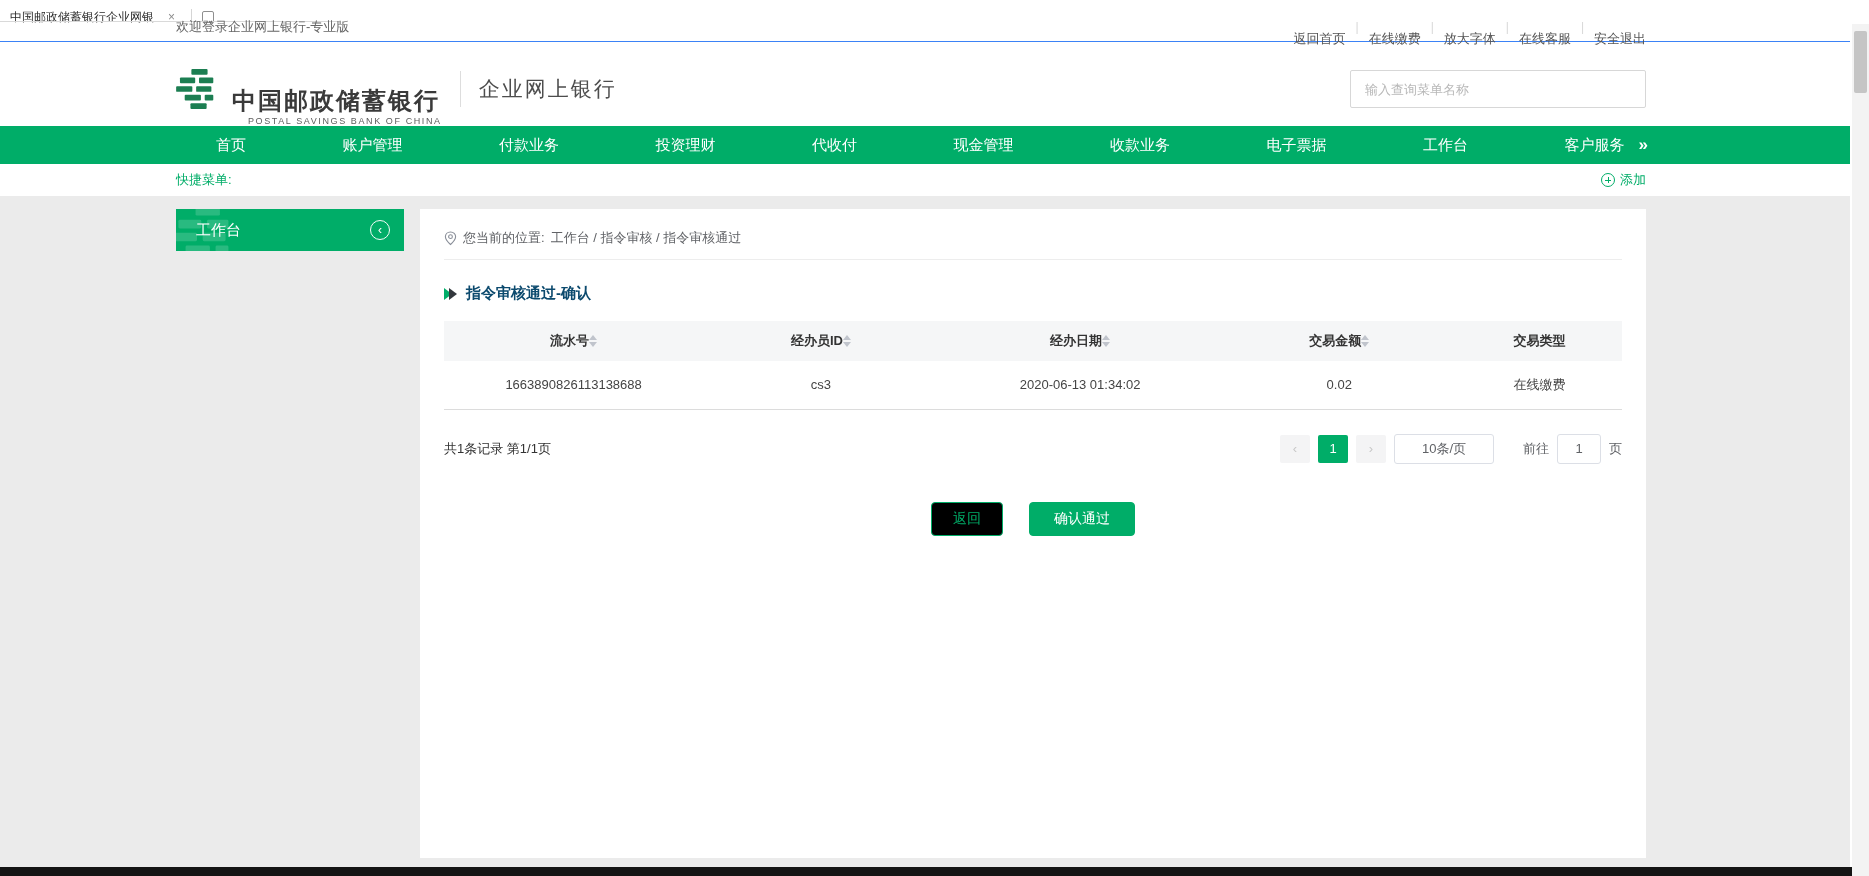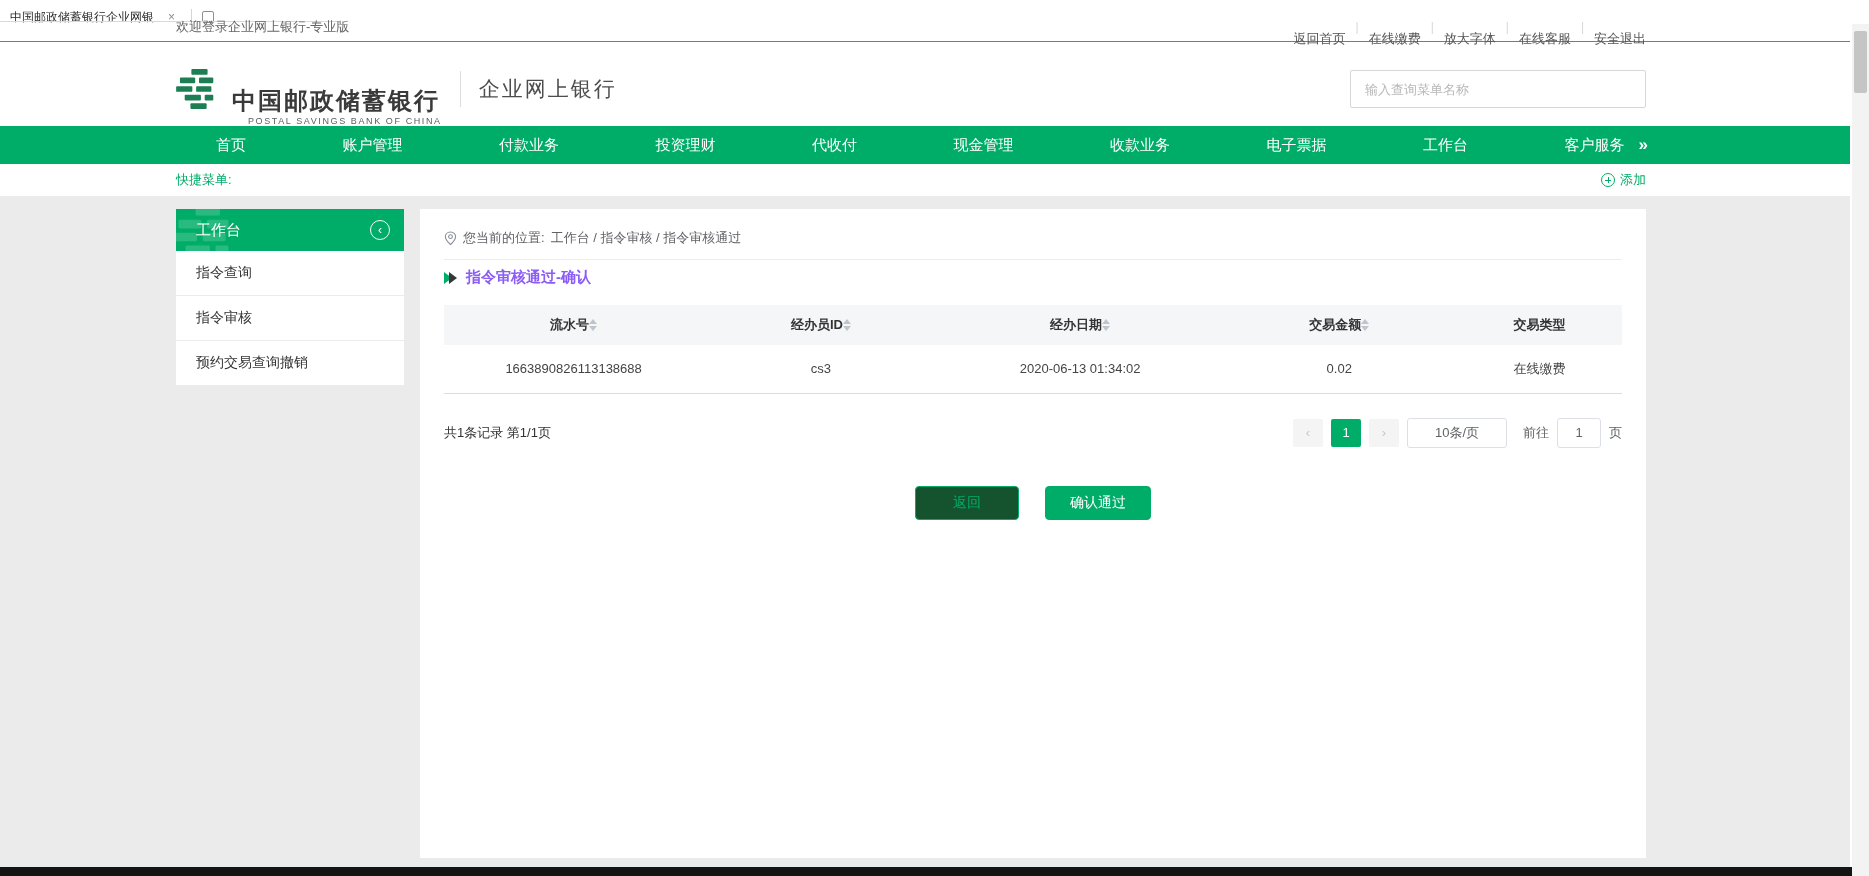--- a/index.html
+++ b/index.html
@@ -80,21 +80,21 @@
     border-radius:50%;display:flex;align-items:center;justify-content:center;
     color:#fff;font-size:12px;line-height:1;cursor:pointer;position:relative;}
   .side-item{height:45px;background:#fff;border-bottom:1px solid #ececec;display:flex;
     align-items:center;padding-left:20px;font-size:14px;color:#333;cursor:pointer;}
 
   
   .panel{flex:1;background:#fff;height:649px;padding:0 24px;}
   .breadcrumb{display:flex;align-items:center;gap:6px;padding:20px 0 12px 0;
     border-bottom:1px solid #ededed;font-size:13px;color:#606266;}
   .pin{width:13px;height:15px;}
-  .sec-title{display:flex;align-items:center;gap:9px;margin-top:8px;font-size:15px;font-weight:bold;color:#8b5cf6;}
+  .sec-title{display:flex;align-items:center;gap:9px;margin-top:24px;font-size:15px;font-weight:bold;color:#0c4a6e;}
   .tri{width:0;height:0;border-top:6px solid transparent;border-bottom:6px solid transparent;}
   .tri.g{border-left:8px solid var(--green);}
   .tri.d{border-left:8px solid #32373c;margin-left:-3px;}
   .title-ic{display:flex;align-items:center;}
 
   
   table.grid{width:100%;border-collapse:collapse;margin-top:18px;table-layout:fixed;}
   .grid thead th{background:#f5f6f7;height:40px;font-size:13px;color:#333;font-weight:bold;text-align:center;}
   .grid tbody td{height:48px;font-size:13px;color:#444;text-align:center;border-bottom:1px solid #dcdcdc;}
   .th-inner{display:inline-flex;align-items:center;gap:0;cursor:pointer;}
@@ -106,29 +106,29 @@
   
   .tfoot{display:flex;justify-content:space-between;align-items:center;margin-top:24px;}
   .total{font-size:13px;color:#333;}
   .pager{display:flex;align-items:center;gap:8px;}
   .pgbox{width:30px;height:28px;background:#f4f4f5;border-radius:2px;display:flex;
     align-items:center;justify-content:center;color:#c8c8c8;font-size:13px;cursor:pointer;}
   .pgnum{width:30px;height:28px;background:var(--green);border-radius:2px;color:#fff;
     font-size:13px;display:flex;align-items:center;justify-content:center;cursor:pointer;}
   .sizesel{width:100px;height:30px;border:1px solid #dcdfe6;border-radius:3px;background:#fff;
     font-size:13px;color:#606266;display:flex;align-items:center;justify-content:center;cursor:pointer;}
-  .goto{display:flex;align-items:center;gap:8px;font-size:13px;color:#606266;margin-left:8px;}
+  .goto{display:flex;align-items:center;gap:8px;font-size:13px;color:#606266;margin-left:21px;}
   .goto input{width:44px;height:30px;border:1px solid #dcdfe6;border-radius:3px;text-align:center;
     font-size:13px;color:#606266;outline:none;}
 
   
   .actions{display:flex;justify-content:center;gap:26px;margin-top:38px;}
   .btn{height:34px;border-radius:4px;font-size:14px;display:flex;align-items:center;
     justify-content:center;cursor:pointer;user-select:none;}
-  .btn-back{width:104px;background:#14532d;border:1px solid var(--green);color:var(--green);}
+  .btn-back{width:72px;background:#000000;border:1px solid var(--green);color:var(--green);}
   .btn-confirm{width:106px;background:var(--green);border:1px solid var(--green);color:#fff;}
 
   
   .blackbar{position:absolute;left:0;bottom:0;width:1856px;height:9px;background:#141414;}
   .scrollbar{position:absolute;right:0;top:24px;width:17px;height:852px;background:#f3f3f3;}
   .scroll-thumb{position:absolute;left:2px;top:7px;width:13px;height:62px;background:#c5c5c5;border-radius:2px;}
 </style>
 </head>
 <body>
 
@@ -227,25 +227,20 @@
               <rect x="0" y="18" width="17" height="6" rx="1"></rect>
               <rect x="21" y="18" width="16" height="6" rx="1"></rect>
               <rect x="9" y="27" width="17" height="6" rx="1"></rect>
               <rect x="30" y="27" width="9" height="6" rx="1"></rect>
               <rect x="15" y="36" width="17" height="6" rx="1"></rect>
             </g>
           </svg>
           <span class="side-title">工作台</span>
           <span class="collapse">‹</span>
         </div>
-        <div id="side-items">
-            <div class="side-item">指令查询</div>
-            <div class="side-item">指令审核</div>
-            <div class="side-item">预约交易查询撤销</div>
-          </div>
       </div>
 
       <div class="panel">
 
         <div class="breadcrumb">
           <svg class="pin" viewBox="0 0 14 16">
             <path d="M7 1 C3.7 1 1.5 3.4 1.5 6.2 C1.5 9.5 7 14.5 7 14.5 S12.5 9.5 12.5 6.2 C12.5 3.4 10.3 1 7 1 Z" fill="none" stroke="#8a8f99" stroke-width="1.2"></path>
             <circle cx="7" cy="6" r="2" fill="none" stroke="#8a8f99" stroke-width="1.2"></circle>
           </svg>
           <span>您当前的位置:</span>

